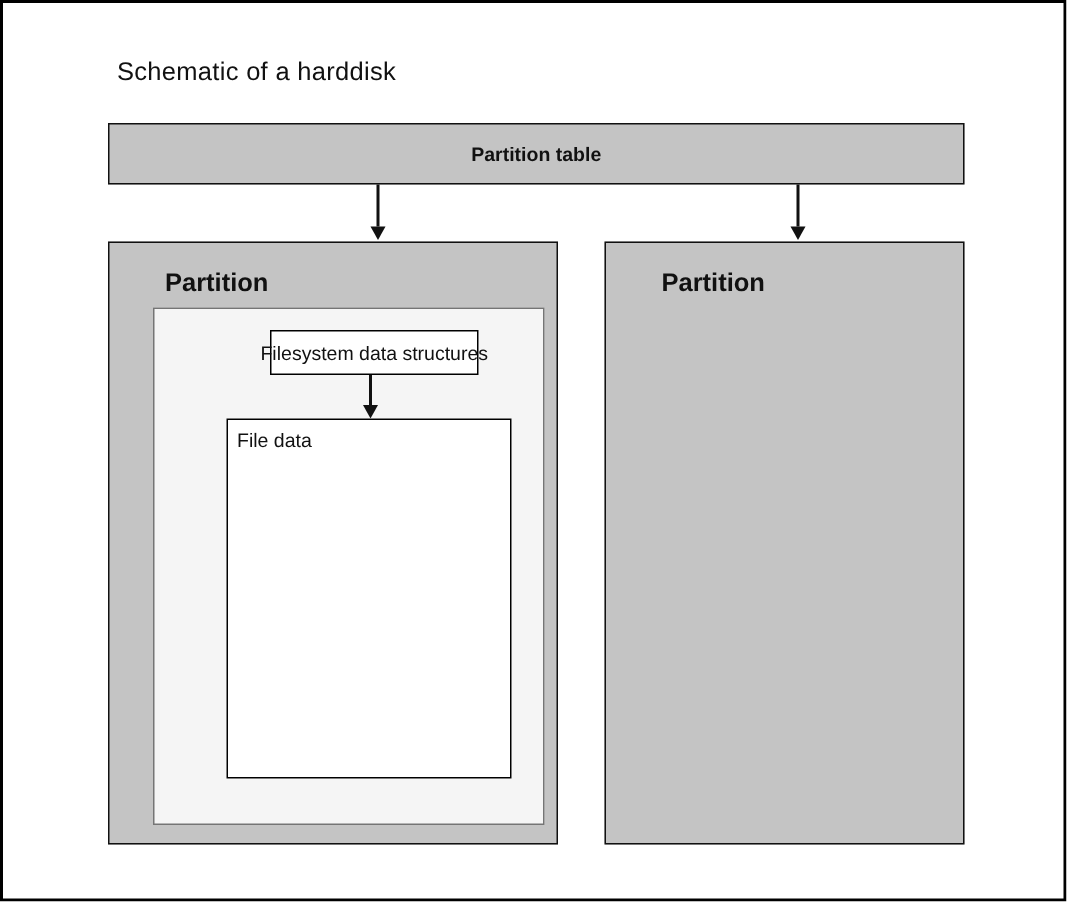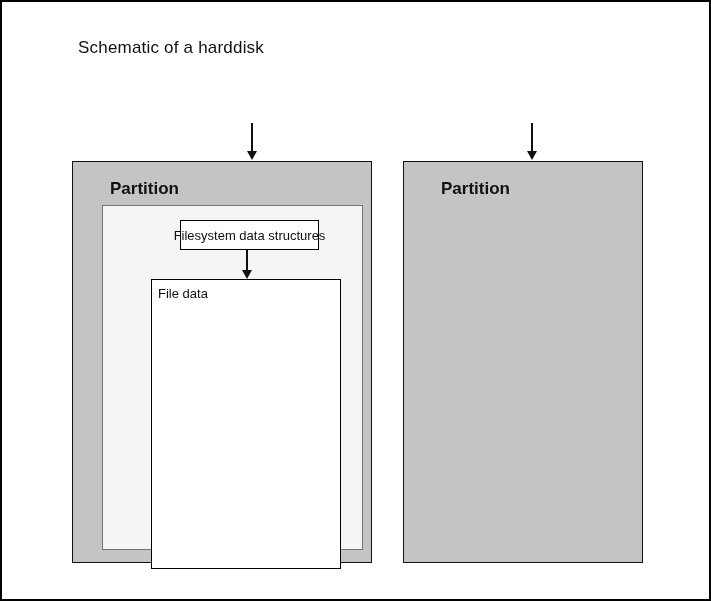--- a/index.html
+++ b/index.html
@@ -91,21 +91,21 @@
     height: 30px;
     display: flex;
     align-items: center;
     justify-content: center;
     white-space: nowrap;
   }
   .filedata {
     left: 48px;
     top: 73px;
     width: 190px;
-    height: 290px;
+    height: 240px;
     padding: 6px 0 0 6px;
   }
   .arrow {
     position: absolute;
     width: 10px;
   }
   .arrow .shaft {
     position: absolute;
     left: 4.25px;
     top: 0;
@@ -129,20 +129,23 @@
   .arrow-3 { left: 139px; top: 44px; height: 29px; }
   .arrow-3 .shaft { height: 20px; }
 </style>
 </head>
 <body>
 
 <div class="canvas">
 
   <div class="title">Schematic of a harddisk</div>
 
+  <div class="ptable">
+    <span class="bold-label">Partition table</span>
+  </div>
 
   <div class="arrow arrow-1">
     <div class="shaft"></div>
     <div class="head"></div>
   </div>
 
   <div class="arrow arrow-2">
     <div class="shaft"></div>
     <div class="head"></div>
   </div>

